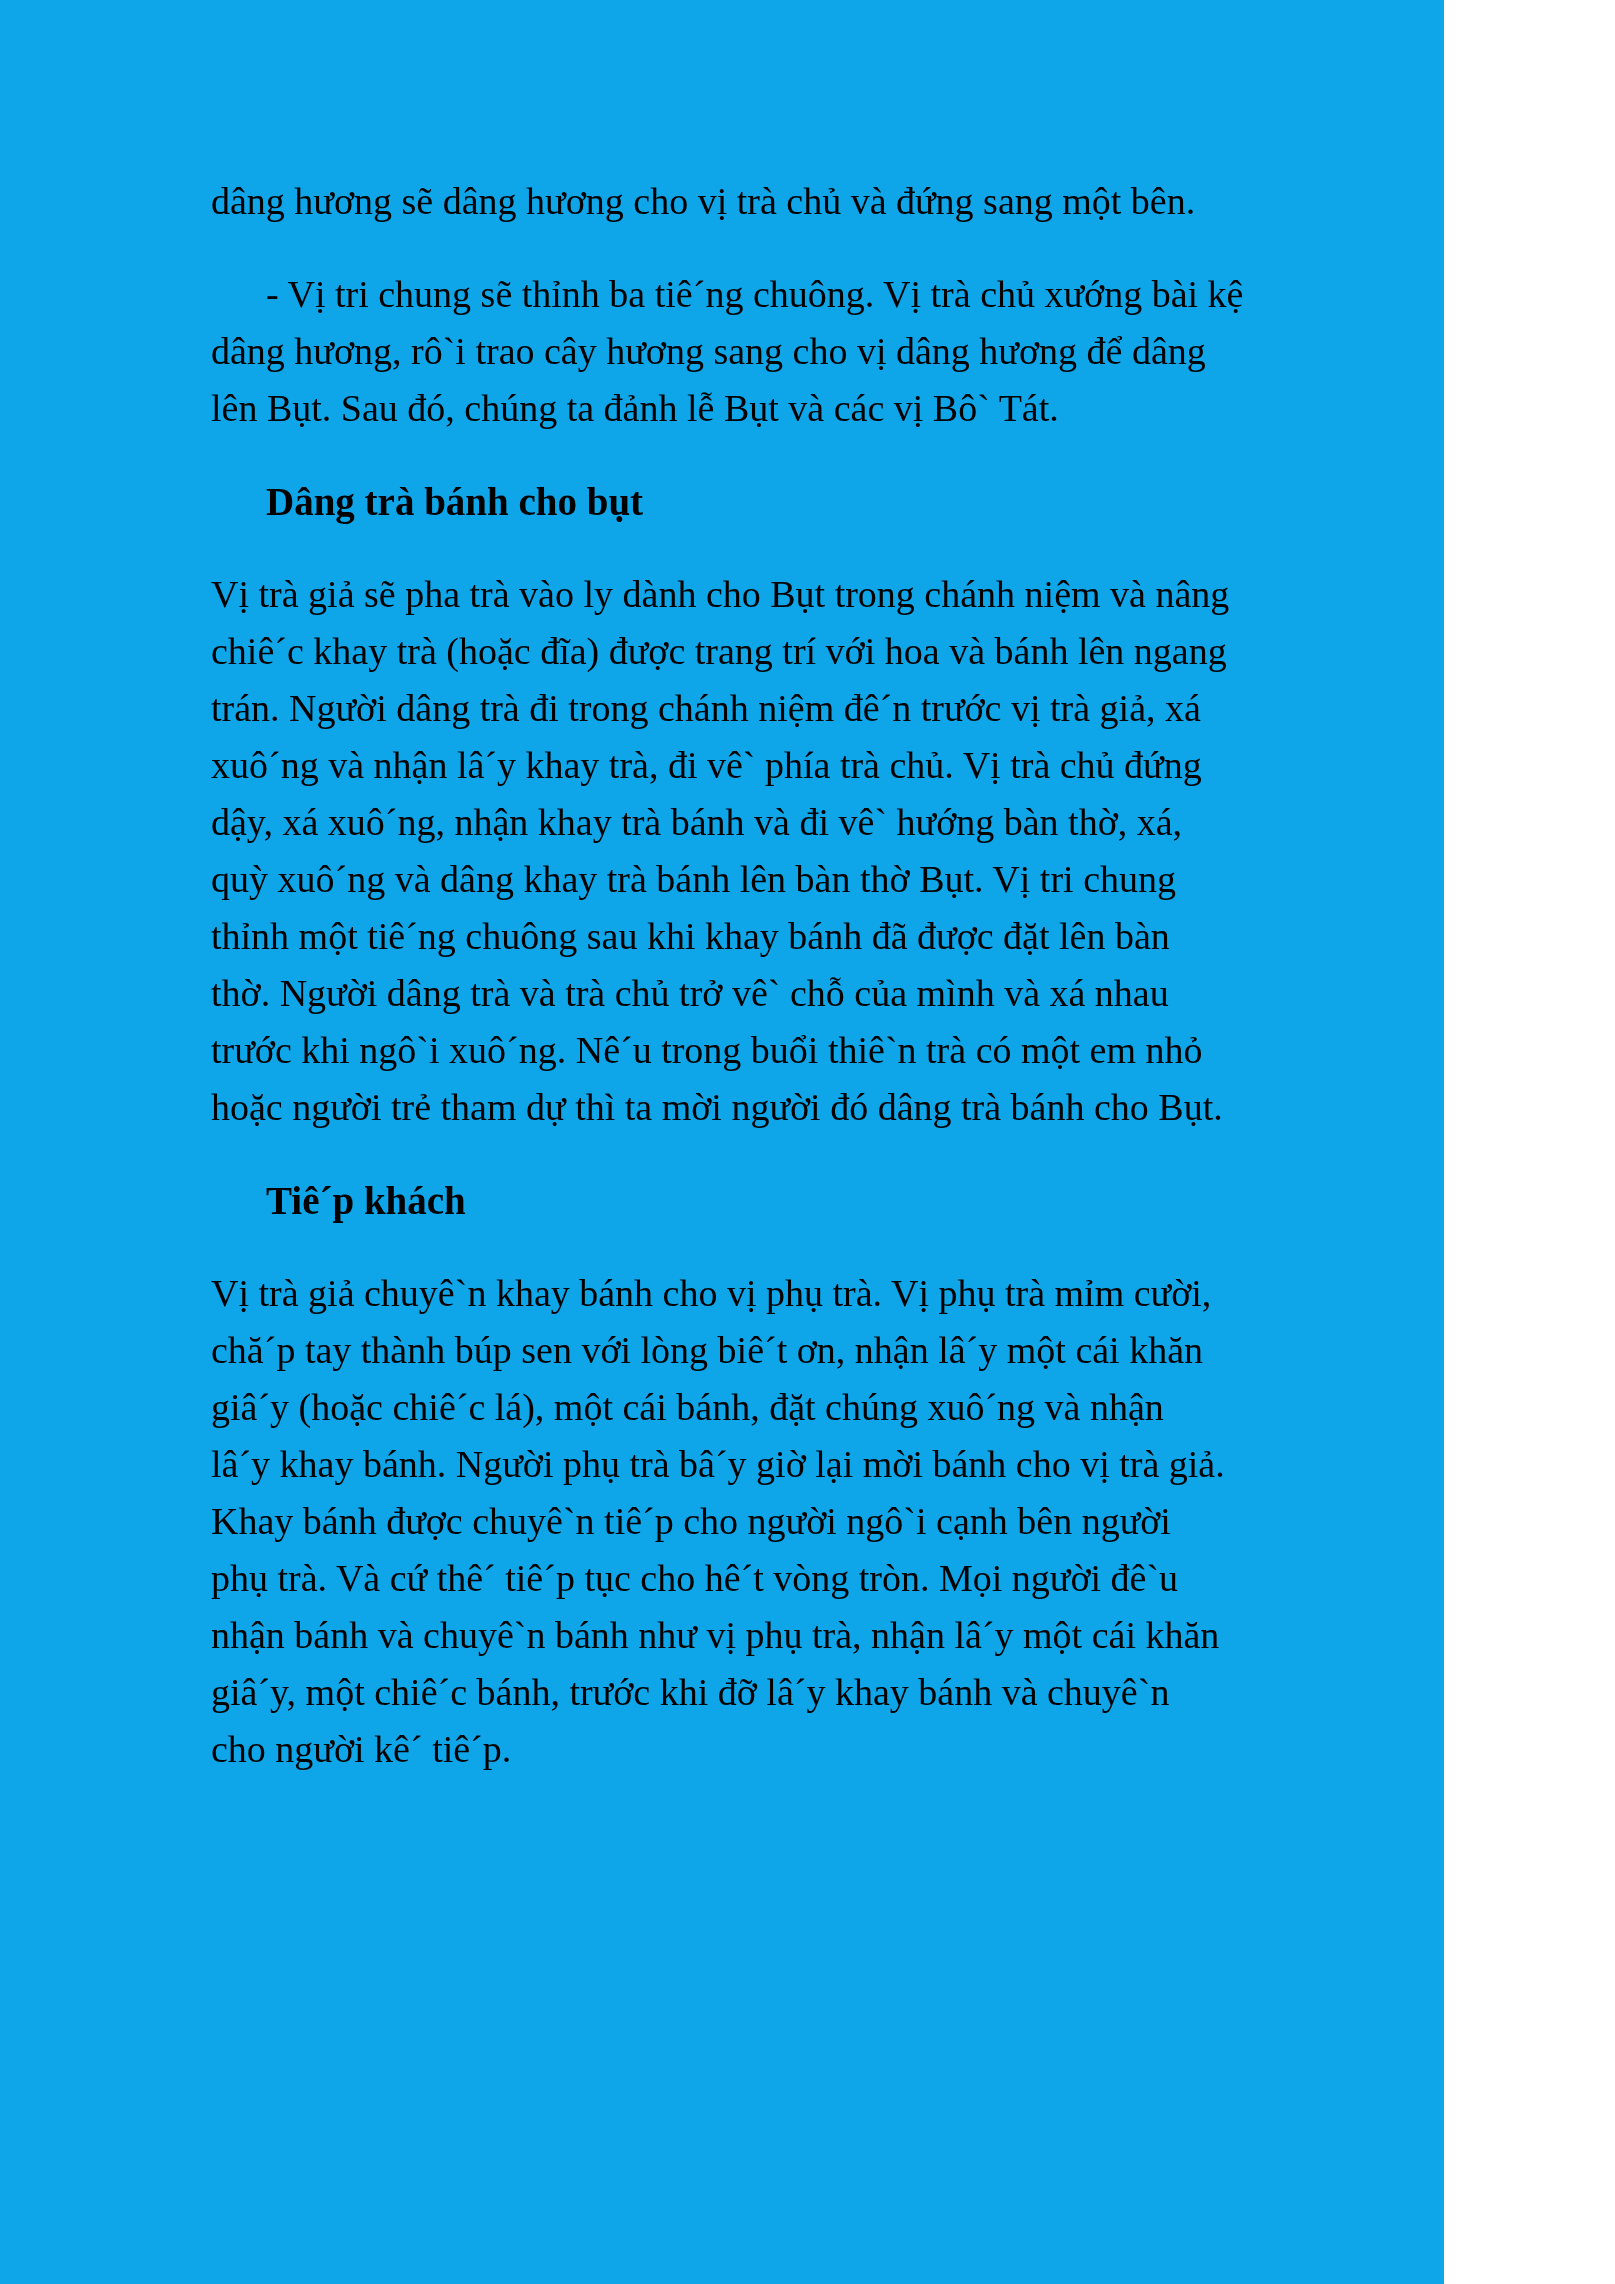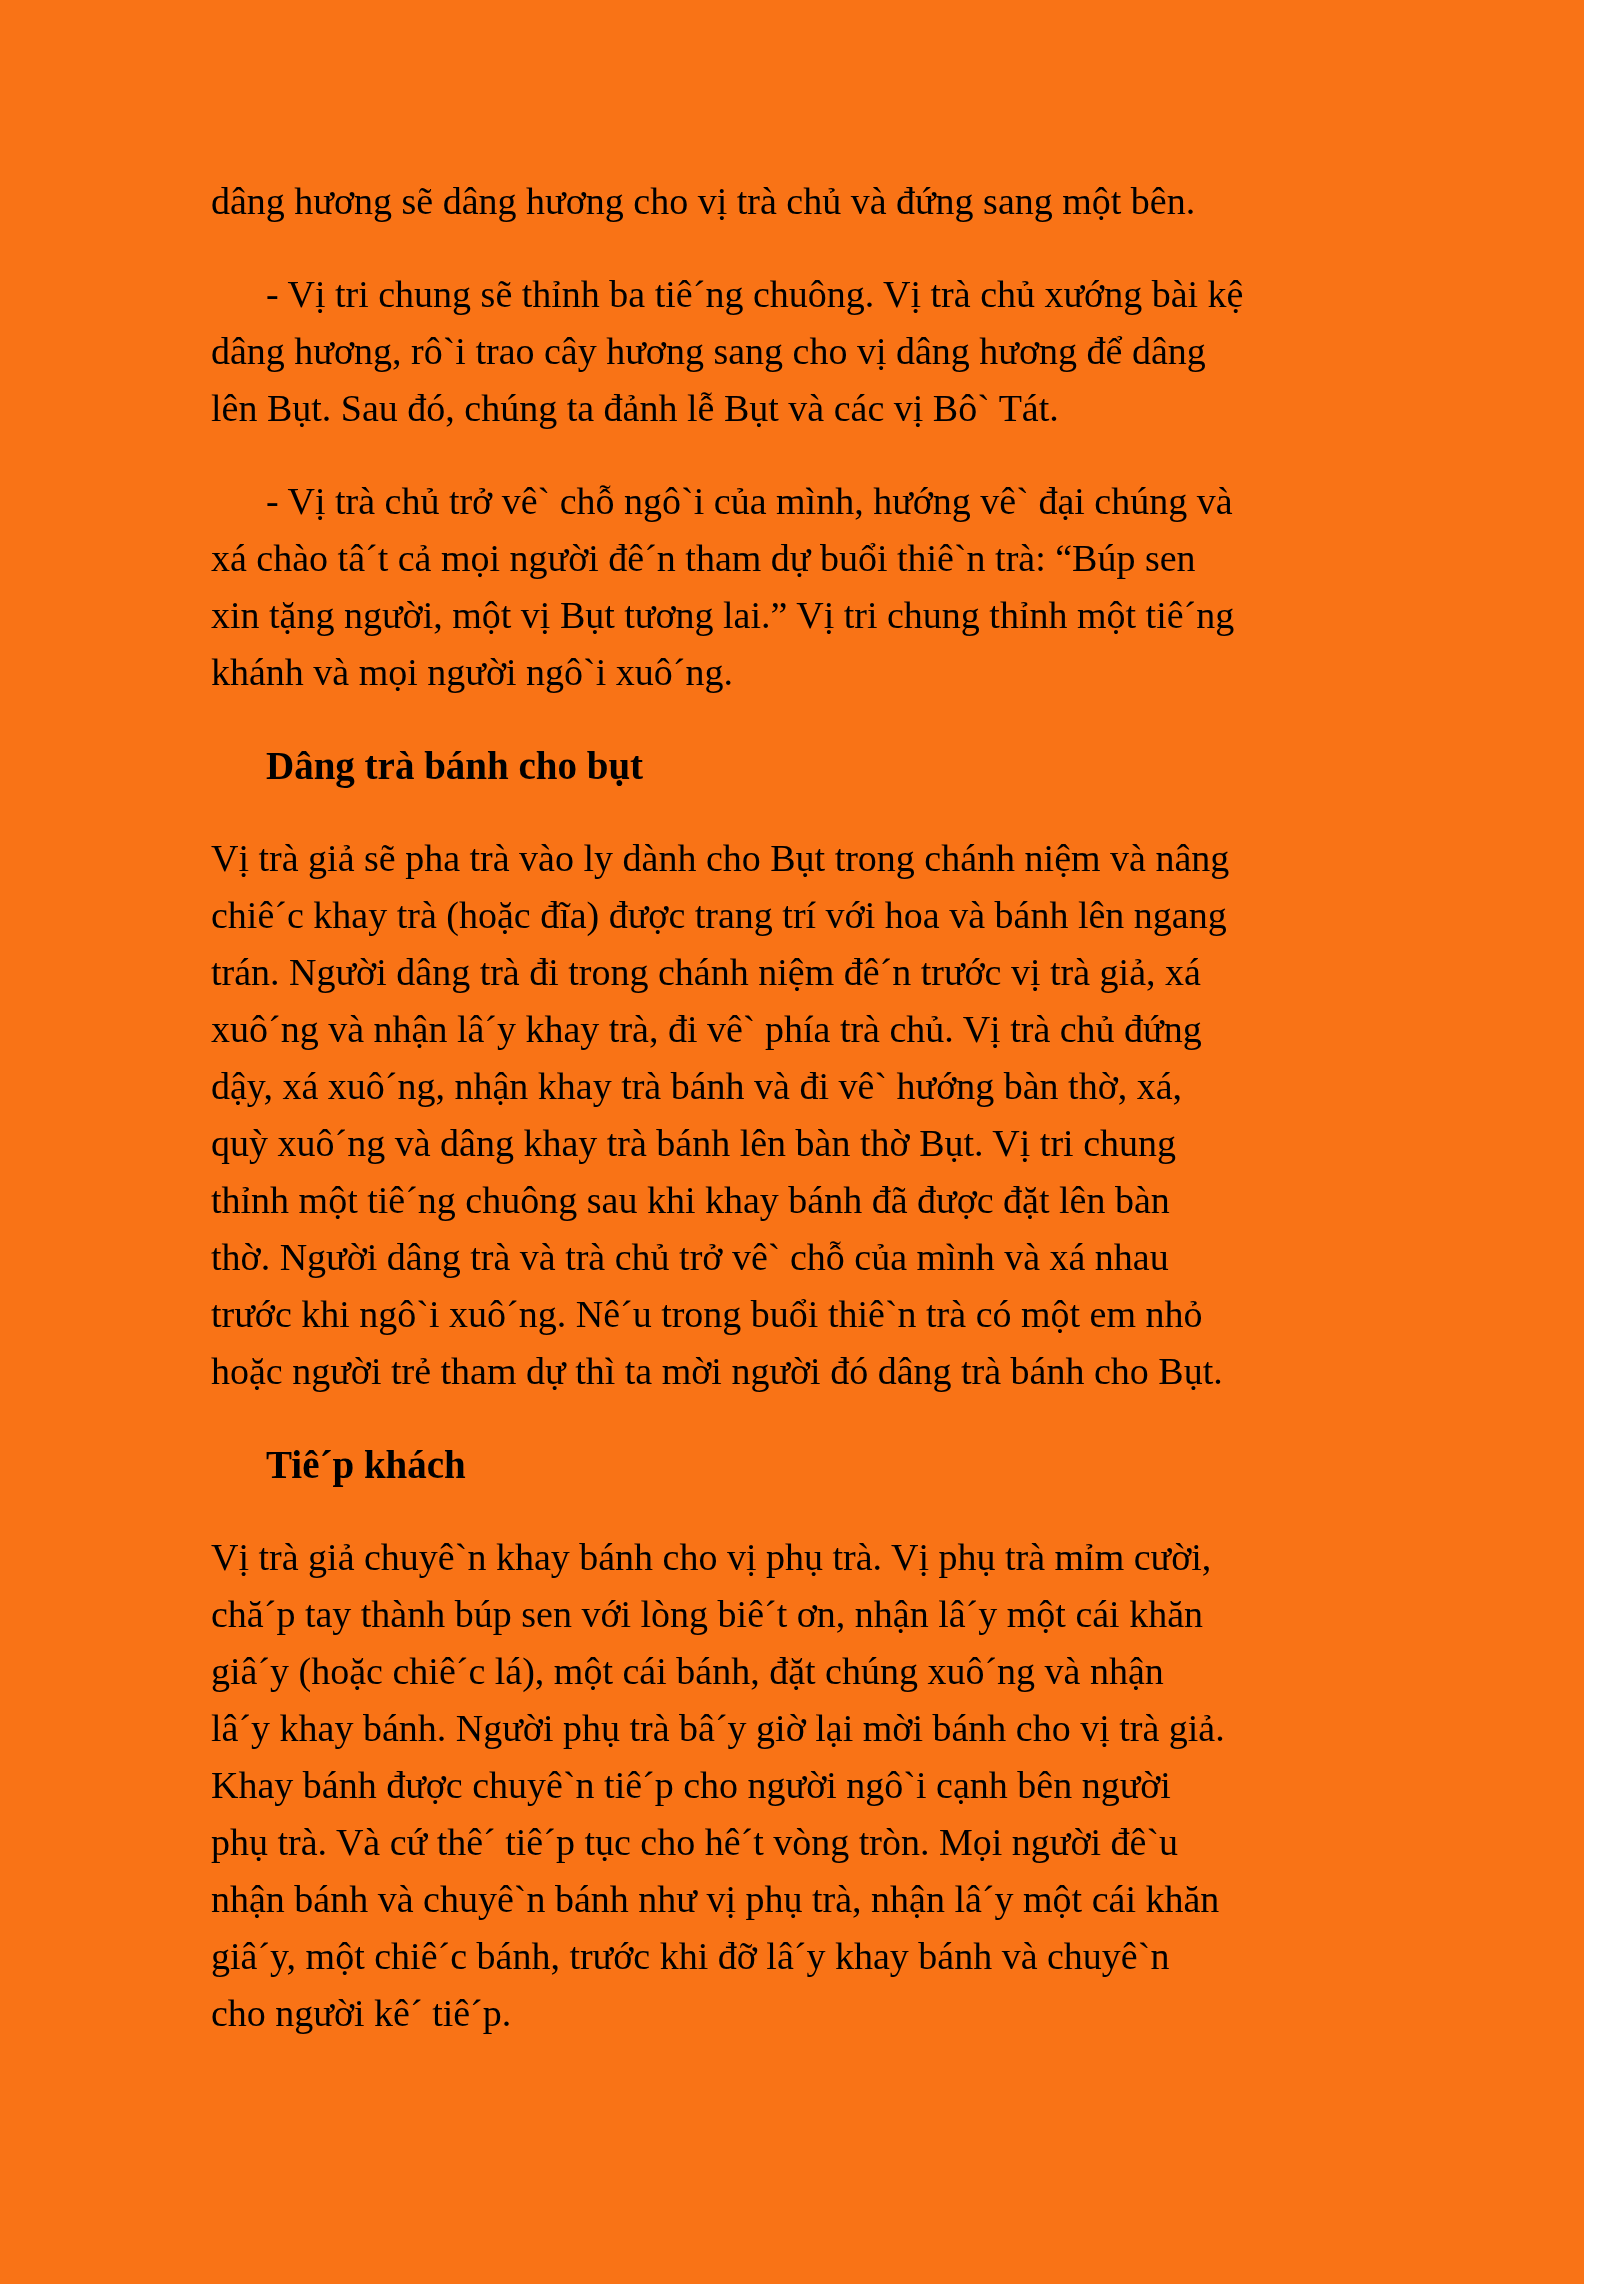--- a/index.html
+++ b/index.html
@@ -4,23 +4,23 @@
 <style>
   html, body { margin: 0; padding: 0; }
   body {
     width: 1616px;
     height: 2284px;
     background: #ffffff;
     font-family: "Liberation Serif", serif;
   }
   .page {
     position: relative;
-    width: 1584px;
+    width: 1444px;
     height: 2284px;
-    background: #f97316;
+    background: #0ea5e9;
     overflow: hidden;
   }
   .content {
     position: absolute;
     left: 211px;
     top: 173px;
     width: 1238px;
     color: #000000;
     font-size: 38px;
     line-height: 57px;
@@ -47,24 +47,20 @@
 
 <div class="page">
   <div class="content">
 
     <p class="para">dâng hương sẽ dâng hương cho vị trà chủ và đứng sang một bên.</p>
 
     <p class="para dash-indent">- Vị tri chung sẽ thỉnh ba tiê´ng chuông. Vị trà chủ xướng bài kệ
 dâng hương, rô`i trao cây hương sang cho vị dâng hương để dâng
 lên Bụt. Sau đó, chúng ta đảnh lễ Bụt và các vị Bô` Tát.</p>
 
-    <p class="para dash-indent">- Vị trà chủ trở vê` chỗ ngô`i của mình, hướng vê` đại chúng và
-xá chào tâ´t cả mọi người đê´n tham dự buổi thiê`n trà: “Búp sen
-xin tặng người, một vị Bụt tương lai.” Vị tri chung thỉnh một tiê´ng
-khánh và mọi người ngô`i xuô´ng.</p>
 
     <h2 class="heading">Dâng trà bánh cho bụt</h2>
 
     <p class="para">Vị trà giả sẽ pha trà vào ly dành cho Bụt trong chánh niệm và nâng
 chiê´c khay trà (hoặc đĩa) được trang trí với hoa và bánh lên ngang
 trán. Người dâng trà đi trong chánh niệm đê´n trước vị trà giả, xá
 xuô´ng và nhận lâ´y khay trà, đi vê` phía trà chủ. Vị trà chủ đứng
 dậy, xá xuô´ng, nhận khay trà bánh và đi vê` hướng bàn thờ, xá,
 quỳ xuô´ng và dâng khay trà bánh lên bàn thờ Bụt. Vị tri chung
 thỉnh một tiê´ng chuông sau khi khay bánh đã được đặt lên bàn

